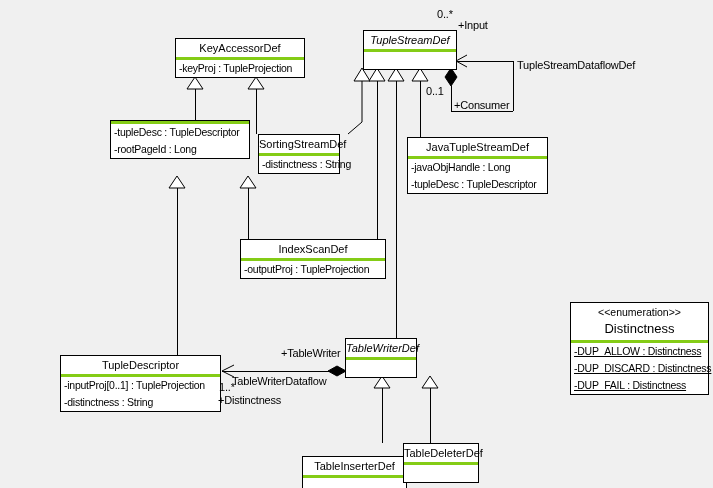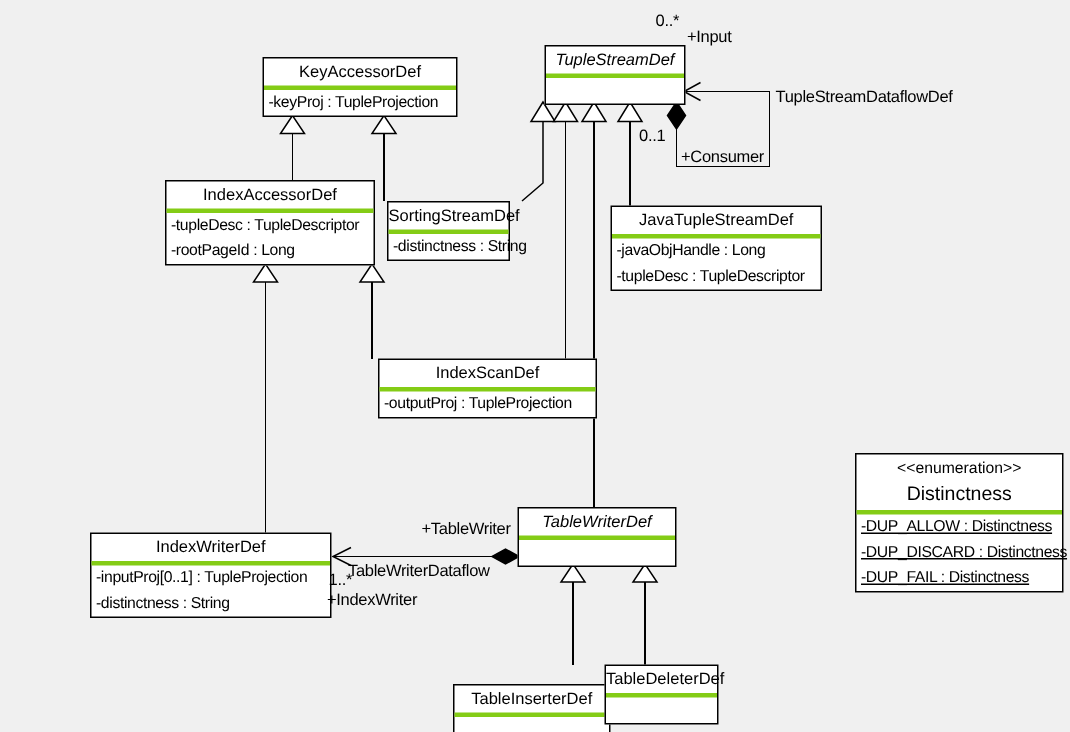--- a/index.html
+++ b/index.html
@@ -110,21 +110,20 @@
       <div class="attr">-keyProj : TupleProjection</div>
     </div>
   </div>
 
   <div class="uml-class" style="left:363px;top:30px;width:94px;">
     <div class="title abstract">TupleStreamDef</div>
     <div class="compartment empty"></div>
   </div>
 
   <div class="uml-class" style="left:110px;top:120px;width:140px;">
-    <div class="title">IndexAccessorDef</div>
     <div class="compartment">
       <div class="attr">-tupleDesc : TupleDescriptor</div>
       <div class="attr">-rootPageId : Long</div>
     </div>
   </div>
 
   <div class="uml-class" style="left:258px;top:134px;width:82px;">
     <div class="title">SortingStreamDef</div>
     <div class="compartment">
       <div class="attr">-distinctness : String</div>
@@ -132,34 +131,34 @@
   </div>
 
   <div class="uml-class" style="left:407px;top:137px;width:141px;">
     <div class="title">JavaTupleStreamDef</div>
     <div class="compartment">
       <div class="attr">-javaObjHandle : Long</div>
       <div class="attr">-tupleDesc : TupleDescriptor</div>
     </div>
   </div>
 
-  <div class="uml-class" style="left:252px;top:239px;width:146px;">
+  <div class="uml-class" style="left:240px;top:239px;width:146px;">
     <div class="title">IndexScanDef</div>
     <div class="compartment">
       <div class="attr">-outputProj : TupleProjection</div>
     </div>
   </div>
 
-  <div class="uml-class" style="left:345px;top:338px;width:106px;">
+  <div class="uml-class" style="left:345px;top:338px;width:72px;">
     <div class="title abstract">TableWriterDef</div>
     <div class="compartment empty"></div>
   </div>
 
   <div class="uml-class" style="left:60px;top:355px;width:161px;">
-    <div class="title">IndexWriterDef</div>
+    <div class="title">TupleDescriptor</div>
     <div class="compartment">
       <div class="attr">-inputProj[0..1] : TupleProjection</div>
       <div class="attr">-distinctness : String</div>
     </div>
   </div>
 
   <div class="uml-class" style="left:302px;top:456px;width:105px;">
     <div class="title">TableInserterDef</div>
     <div class="compartment empty"></div>
   </div>
@@ -183,15 +182,15 @@
 
   <div class="edge-label" style="left:437px;top:8px;">0..*</div>
   <div class="edge-label" style="left:458px;top:19px;">+Input</div>
   <div class="edge-label" style="left:517px;top:59px;">TupleStreamDataflowDef</div>
   <div class="edge-label" style="left:454px;top:79px;margin-top:20px;">+Consumer</div>
   <div class="edge-label" style="left:426px;top:85px;">0..1</div>
 
   <div class="edge-label" style="left:281px;top:347px;">+TableWriter</div>
   <div class="edge-label" style="left:232px;top:375px;">TableWriterDataflow</div>
   <div class="edge-label" style="left:219px;top:381px;">1..*</div>
-  <div class="edge-label" style="left:218px;top:394px;">+IndexWriter</div>
+  <div class="edge-label" style="left:218px;top:394px;">+Distinctness</div>
 
 </div>
 
 </body></html>

